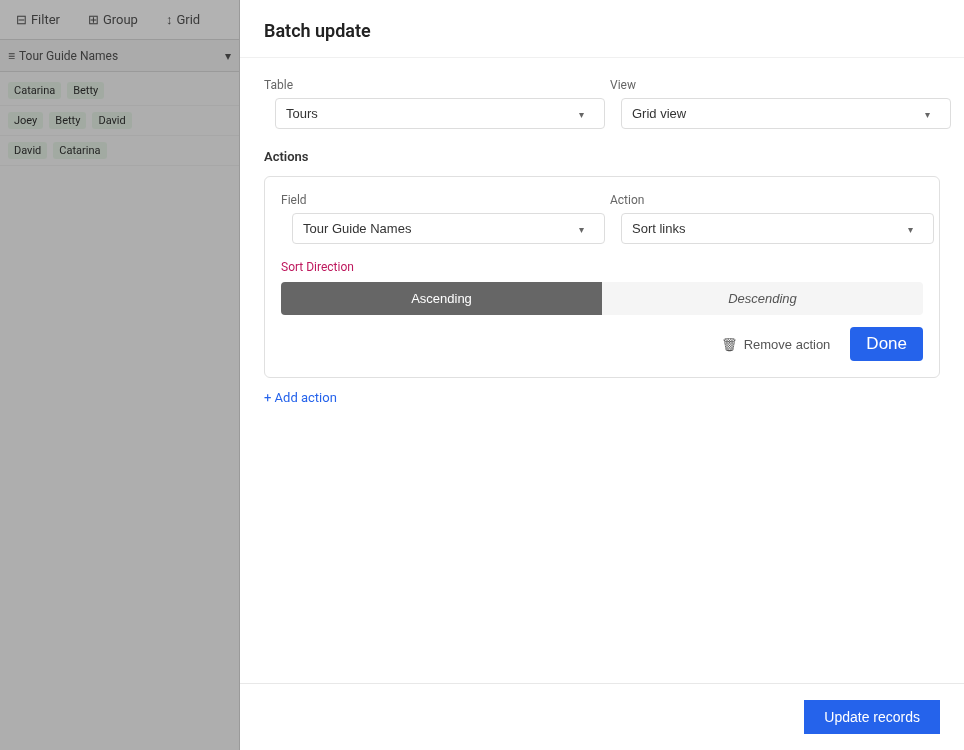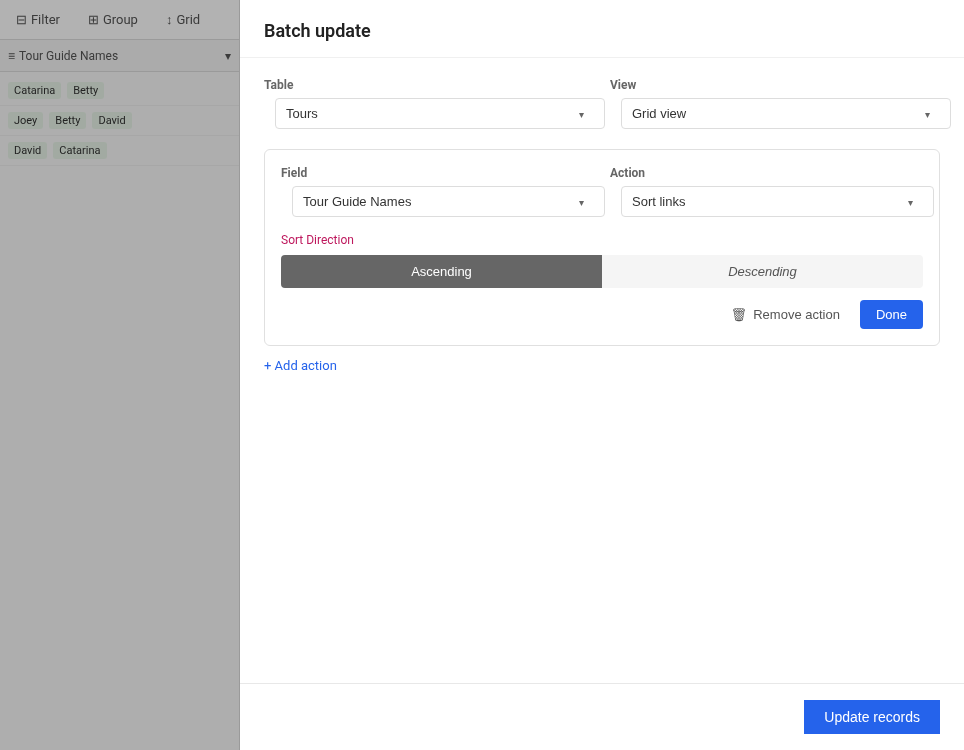--- a/index.html
+++ b/index.html
@@ -113,21 +113,21 @@
     }
     .form-group {
       display: flex;
       flex-direction: column;
       gap: 6px;
       flex: 1;
     }
     .form-label {
       font-size: 12px;
       color: #666;
-      font-weight: 700;
+      font-weight: 400;
     }
     .select-wrapper {
       position: relative;
     }
     .select-wrapper select {
       width: 100%;
       padding: 7px 28px 7px 10px;
       border: 1px solid #ddd;
       border-radius: 4px;
       background: #fff;
@@ -221,21 +221,21 @@
       font-size: 13px;
       cursor: pointer;
       padding: 6px 10px;
     }
     .done-btn {
       background: #2563eb;
       color: #fff;
       border: none;
       border-radius: 4px;
       padding: 7px 16px;
-      font-size: 13px;
+      font-size: 17px;
       cursor: pointer;
     }
 
     .add-action-link {
       display: flex;
       align-items: flex-start;
       gap: 4px;
       color: #2563eb;
       font-size: 13px;
       cursor: pointer;
@@ -338,20 +338,21 @@
         <div class="select-wrapper">
           <select>
             <option>Grid view</option>
           </select>
           <span class="select-arrow">▾</span>
         </div>
       </div>
     </div>
 
     <div class="actions-section">
+      <div class="actions-label">Actions</div>
 
       <div class="action-card">
         <div class="action-card-row">
           <div class="action-field-group form-group">
             <label class="form-label">Field</label>
             <div class="select-wrapper">
               <select>
                 <option>Tour Guide Names</option>
               </select>
               <span class="select-arrow">▾</span>

